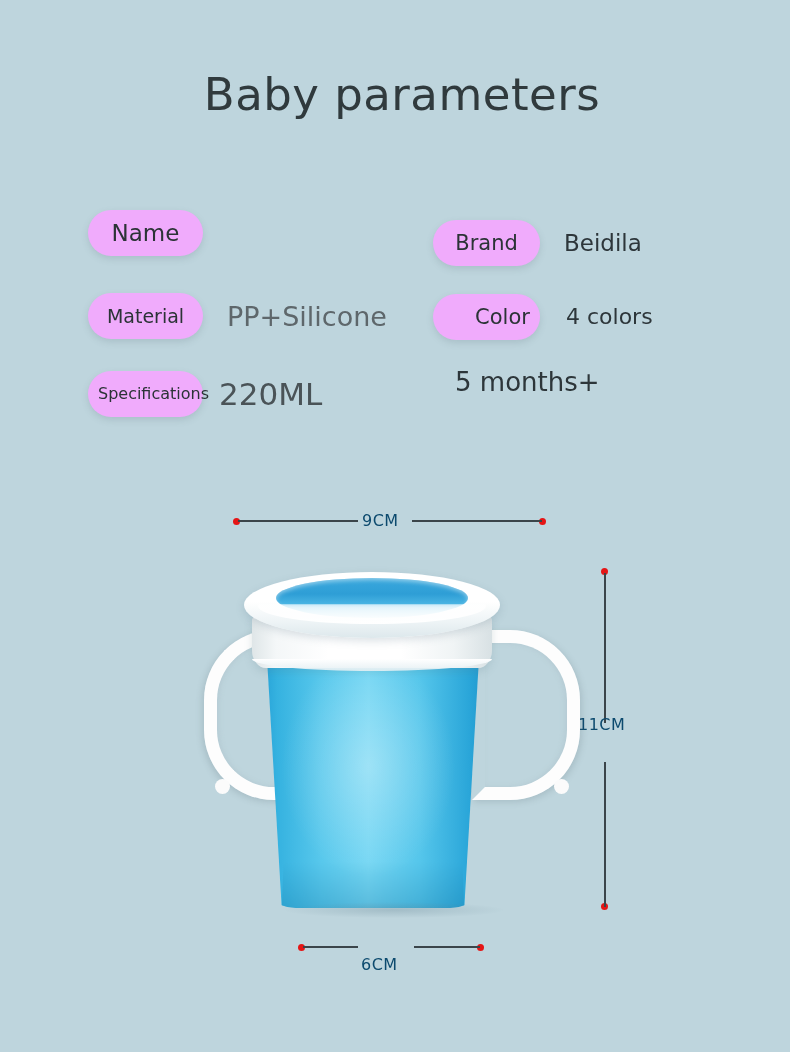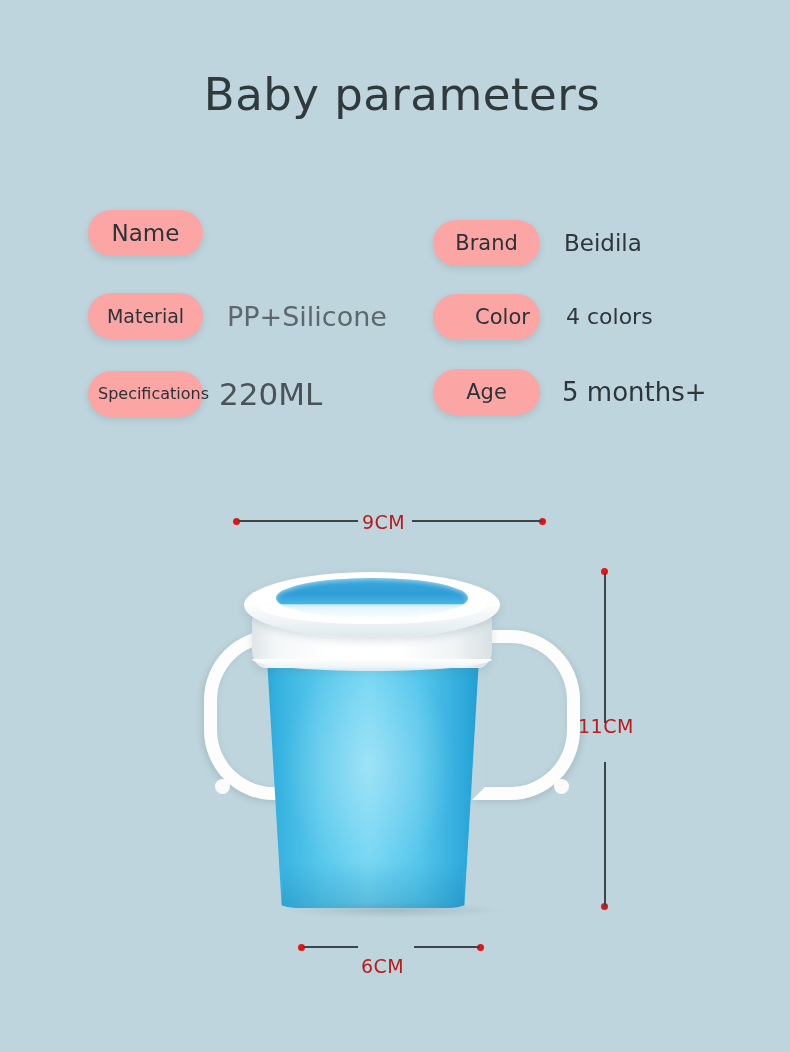--- a/index.html
+++ b/index.html
@@ -38,21 +38,21 @@
     left: 0;
     width: 790px;
     height: 230px;
   }
   .spec-cell {
     position: absolute;
     display: flex;
     align-items: center;
   }
   .pill {
-    background: #fca5a5;
+    background: #f0abfc;
     border-radius: 40px;
     box-shadow: 0 3px 7px rgba(90,110,120,0.20);
     display: flex;
     align-items: center;
     justify-content: center;
     height: 46px;
     color: #2b3336;
     position: relative;
     flex: none;
   }
@@ -110,22 +110,22 @@
     height: 2px;
     background: #3b454a;
   }
   .dim-line-v {
     position: absolute;
     width: 2px;
     background: #3b454a;
   }
   .dim-label {
     position: absolute;
-    font-size: 19px;
-    color: #b91c1c;
+    font-size: 16px;
+    color: #0c4a6e;
     white-space: nowrap;
     letter-spacing: 0.5px;
   }
 
   
   #dim-top-dot-left  { left: 233px; top: 518px; }
   #dim-top-dot-right { left: 539px; top: 518px; }
   #dim-top-line-left  { left: 238px; top: 520px; width: 120px; }
   #dim-top-line-right { left: 412px; top: 520px; width: 130px; }
   #dim-top-label { left: 362px; top: 511px; }
@@ -324,23 +324,20 @@
   </div>
 
   <div class="spec-cell col-left" id="cell-specifications">
     <div class="pill">
       <span class="pill-label">Specifications</span>
     </div>
     <span class="spec-value">220ML</span>
   </div>
 
   <div class="spec-cell col-right" id="cell-age">
-    <div class="pill">
-      <span class="pill-label">Age</span>
-    </div>
     <span class="spec-value">5 months+</span>
   </div>
 
 </div>
 
 <div class="dim-dot" id="dim-top-dot-left"></div>
 <div class="dim-dot" id="dim-top-dot-right"></div>
 <div class="dim-line-h" id="dim-top-line-left"></div>
 <div class="dim-line-h" id="dim-top-line-right"></div>
 <div class="dim-label" id="dim-top-label">9CM</div>

